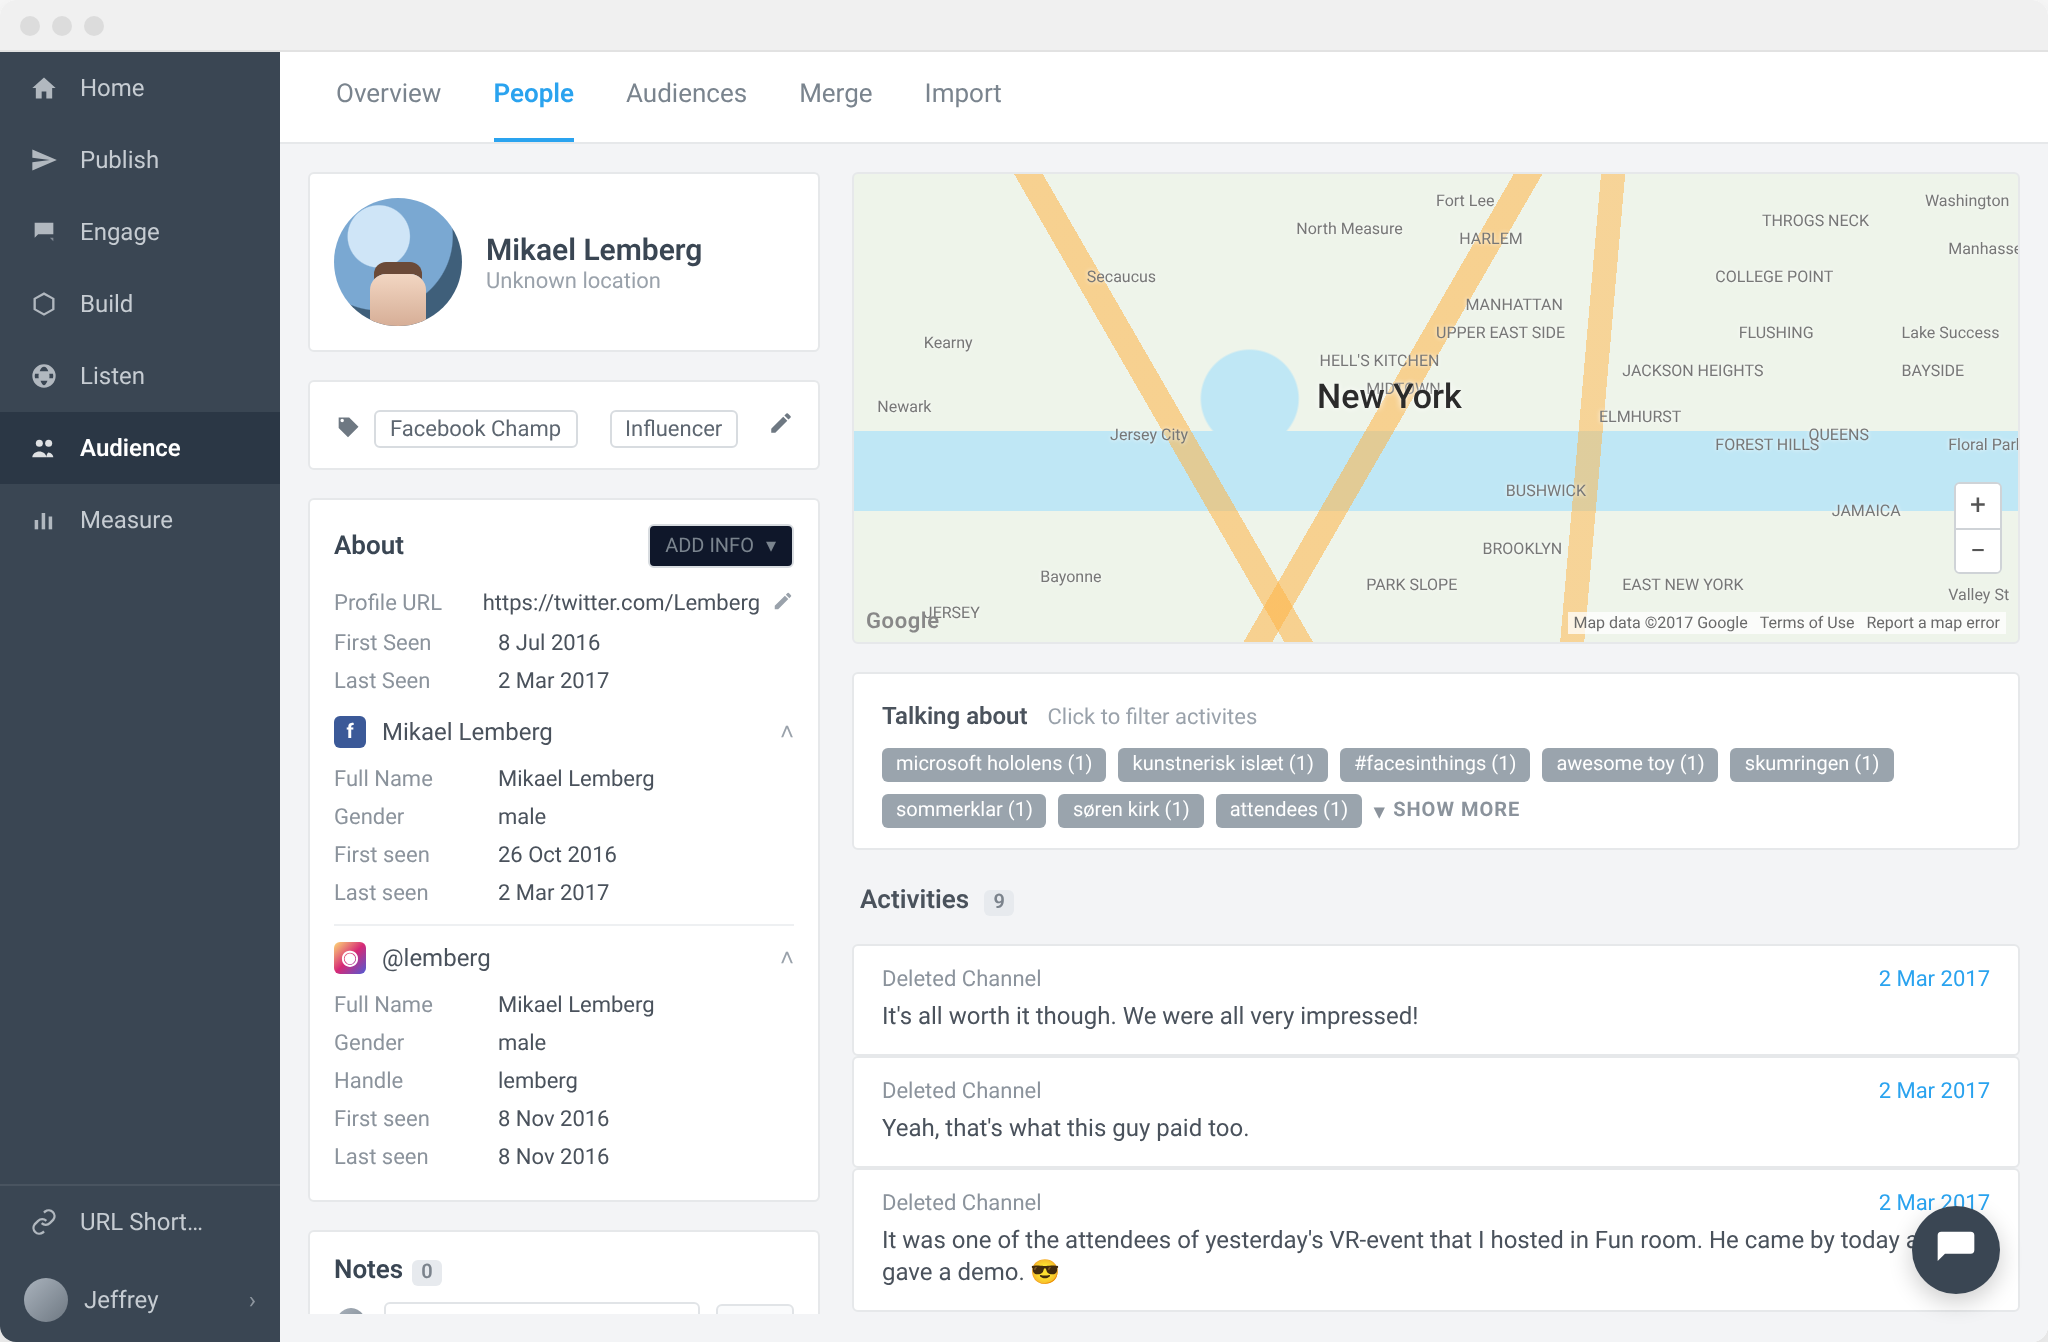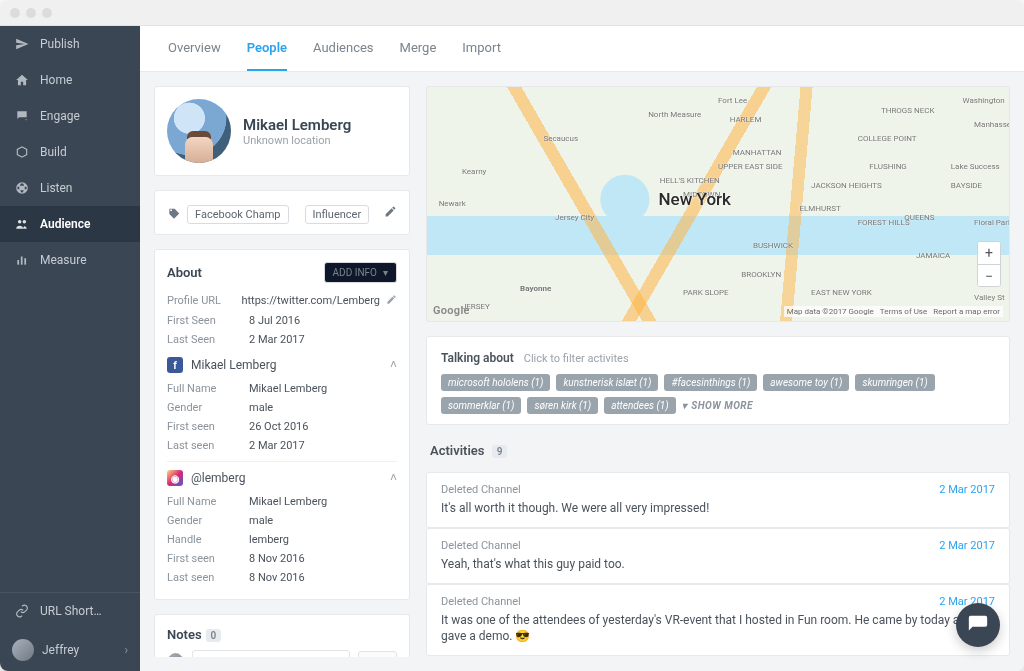--- a/index.html
+++ b/index.html
@@ -63,21 +63,21 @@
     position:relative; overflow:hidden;}
   .map-label{position:absolute; left:46%; top:48%; transform:translate(-50%,-50%); font-size:17px; font-weight:500; color:#2b2b2b; text-shadow:0 0 3px #fff;}
   .map-zoom{position:absolute; right:8px; bottom:34px; display:flex; flex-direction:column; border:1px solid #cfd3d7; border-radius:3px; background:#fff; overflow:hidden;}
   .map-zoom button{width:22px; height:22px; border:none; background:#fff; font-size:14px; color:#555; cursor:pointer;}
   .map-zoom button + button{border-top:1px solid #cfd3d7;}
   .map-attrib{position:absolute; right:6px; bottom:4px; font-size:8px; color:#6a6a6a; background:rgba(255,255,255,.75); padding:1px 3px; display:flex; gap:6px;}
   .map-logo{position:absolute; left:6px; bottom:4px; font-size:11px; color:#888; font-weight:600; letter-spacing:.3px;}
   .talking{padding:10px 14px;}
   .talking .lbl{font-size:12px; font-weight:600; color:#4a525c;}
   .talking .hint{font-size:11px; color:#9aa2ab; margin-left:6px;}
-  .pill-row{display:flex; flex-wrap:wrap; gap:6px; margin-top:8px; align-items:center;font-style:italic;}
+  .pill-row{display:flex; flex-wrap:wrap; gap:6px; margin-top:8px; align-items:center;}
   .pill{background:#9aa4ad; color:#fff; font-size:10px; padding:3px 7px; border-radius:3px; cursor:pointer;}
   .show-more{font-size:10px; font-weight:700; color:#8b939c; letter-spacing:.5px; cursor:pointer; display:flex; align-items:center; gap:4px;}
   .activities-head{font-size:13px; font-weight:600; color:#4a525c; padding:4px 4px 0;}
   .activity{padding:10px 14px;}
   .activity .top{display:flex; justify-content:space-between; font-size:11px; margin-bottom:4px;}
   .activity .chan{color:#8b939c;}
   .activity .date{color:#2aa3ef;}
   .activity .body{font-size:12px; color:#4a525c; line-height:1.4;}
   
   .chat-fab{position:absolute; right:24px; bottom:24px; width:44px; height:44px; border-radius:50%; background:#3a4653; display:flex; align-items:center; justify-content:center; box-shadow:0 4px 12px rgba(0,0,0,.2); cursor:pointer;}
@@ -97,32 +97,32 @@
     <div class="dot"></div>
     <div class="dot"></div>
   </div>
   <div class="app">
 
     <div class="sidebar">
       <div class="side-top" id="side-top">
           <div class="nav-item">
             <span class="ico">
               <svg width="14" height="14" viewBox="0 0 24 24" fill="currentColor">
+                <path d="M2 12l10-9 10 9h-3v9h-5v-6H10v6H5v-9H2z"></path>
+              </svg>
+            </span>
+            <span>Home</span>
+          </div>
+          <div class="nav-item">
+            <span class="ico">
+              <svg width="14" height="14" viewBox="0 0 24 24" fill="currentColor">
                 <path d="M2 21l21-9L2 3v7l15 2-15 2v7z"></path>
               </svg>
             </span>
             <span>Publish</span>
-          </div>
-          <div class="nav-item">
-            <span class="ico">
-              <svg width="14" height="14" viewBox="0 0 24 24" fill="currentColor">
-                <path d="M2 12l10-9 10 9h-3v9h-5v-6H10v6H5v-9H2z"></path>
-              </svg>
-            </span>
-            <span>Home</span>
           </div>
           <div class="nav-item">
             <span class="ico">
               <svg width="14" height="14" viewBox="0 0 24 24" fill="currentColor">
                 <path d="M4 4h16v10H7l-3 3V4z"></path>
                 <path d="M9 17h11v3l-3-3H9z" opacity=".6"></path>
               </svg>
             </span>
             <span>Engage</span>
           </div>
@@ -327,21 +327,21 @@
                 <span class="m-lbl" style="left: 2%; top: 48%;">Newark</span>
                 <span class="m-lbl" style="left: 22%; top: 54%;">Jersey City</span>
                 <span class="m-lbl" style="left: 74%; top: 56%;">FOREST HILLS</span>
                 <span class="m-lbl" style="left: 82%; top: 54%;">QUEENS</span>
                 <span class="m-lbl" style="left: 94%; top: 56%;">Floral Park</span>
                 <span class="m-lbl" style="left: 56%; top: 66%;">BUSHWICK</span>
                 <span class="m-lbl" style="left: 84%; top: 70%;">JAMAICA</span>
                 <span class="m-lbl" style="left: 54%; top: 78%;">BROOKLYN</span>
                 <span class="m-lbl" style="left: 44%; top: 86%;">PARK SLOPE</span>
                 <span class="m-lbl" style="left: 66%; top: 86%;">EAST NEW YORK</span>
-                <span class="m-lbl" style="left: 16%; top: 84%; font-weight: bold;">Bayonne</span>
+                <span class="m-lbl" style="left: 16%; top: 84%;">Bayonne</span>
                 <span class="m-lbl" style="left: 94%; top: 88%;">Valley St</span>
                 <span class="m-lbl" style="left: 6%; top: 92%;">JERSEY</span>
               </div>
             <div class="map-label">New York</div>
             <div class="map-zoom">
               <button>+</button>
               <button>−</button>
             </div>
             <div class="map-logo">Google</div>
             <div class="map-attrib">

